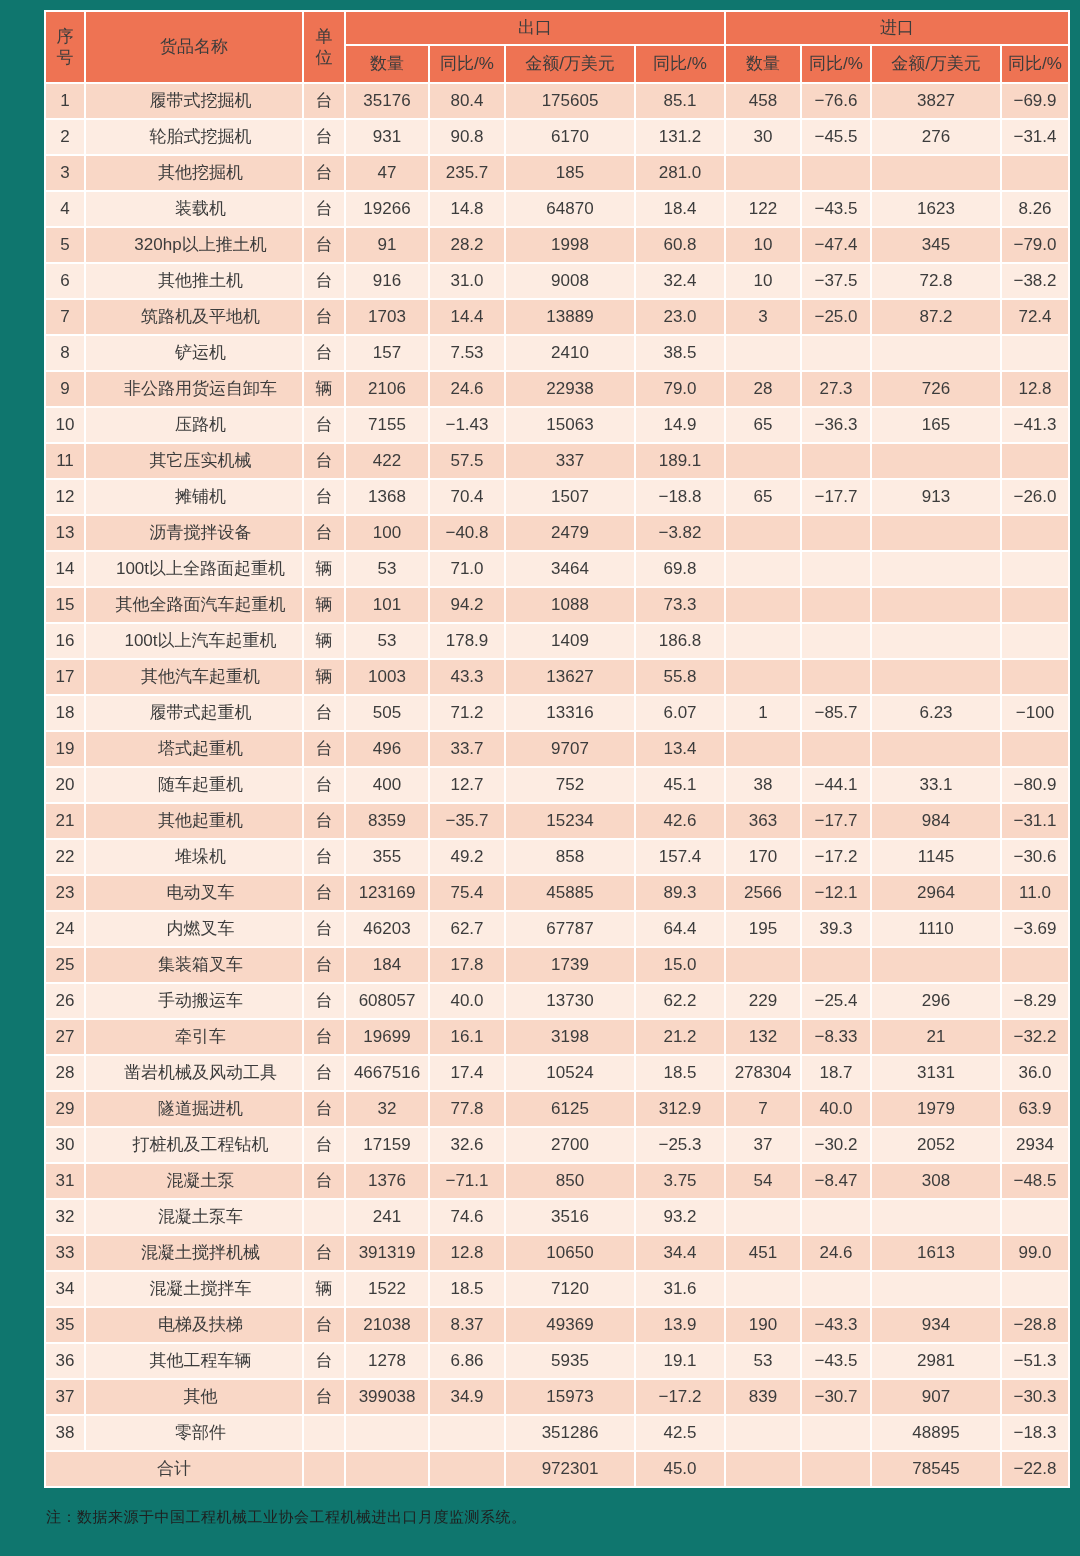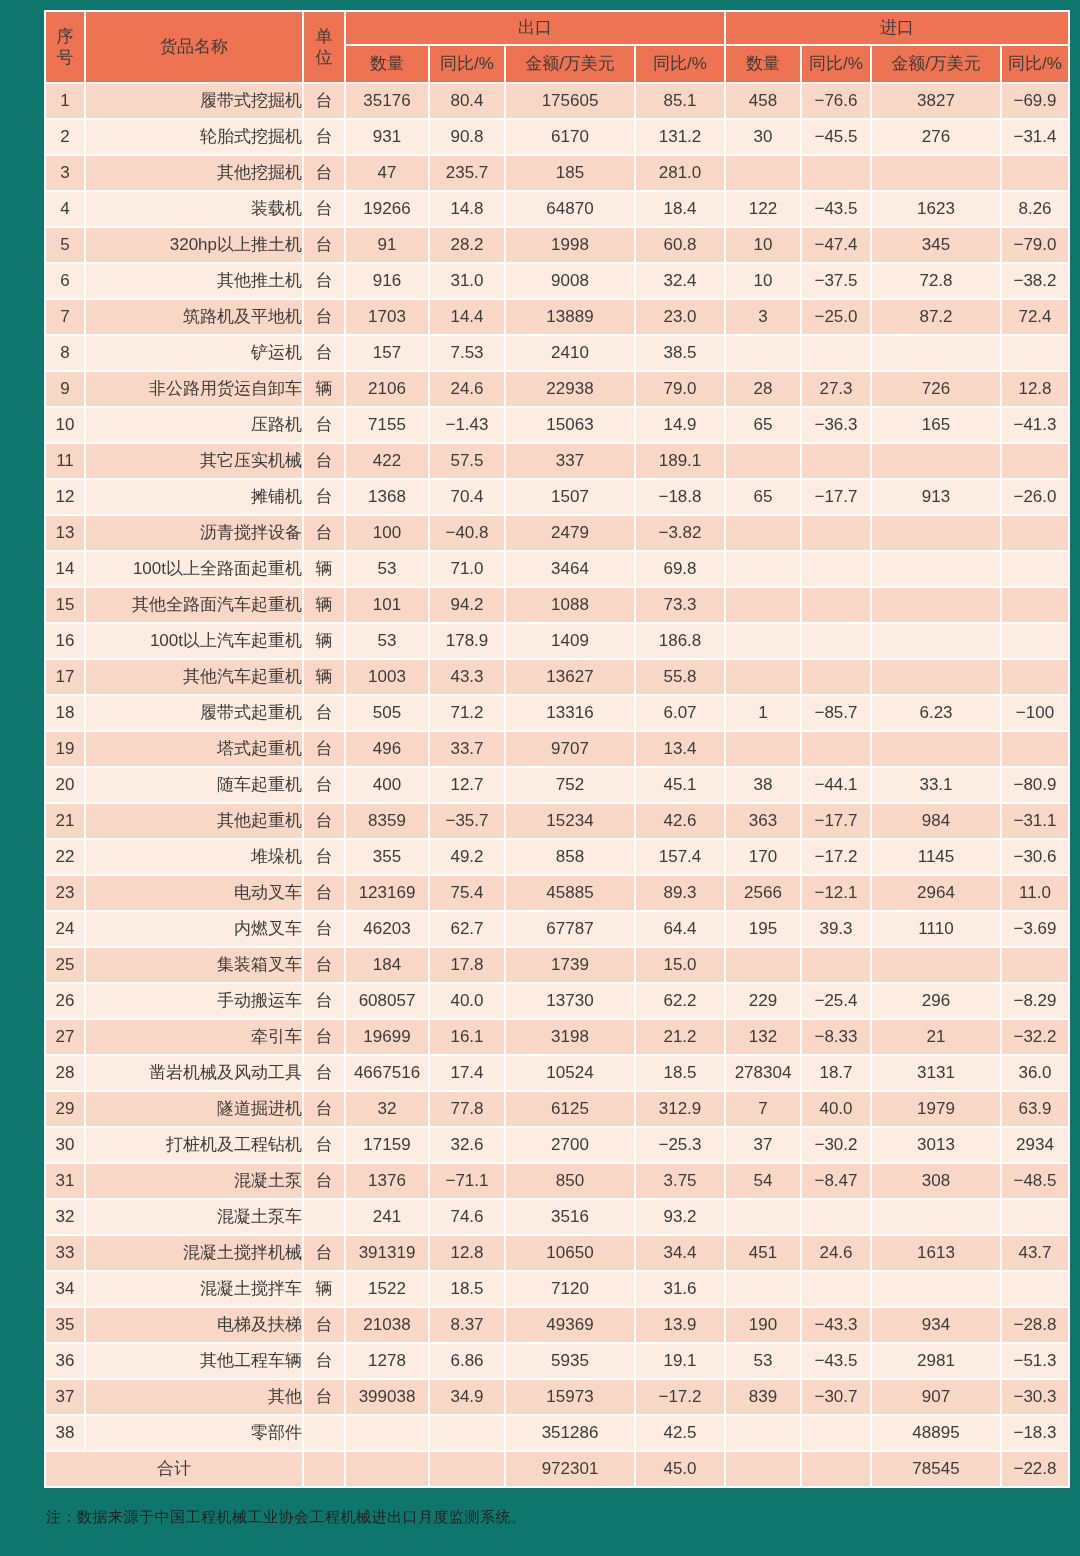--- a/index.html
+++ b/index.html
@@ -45,21 +45,21 @@
     display: inline-block;
     width: 1.15em;
     white-space: normal;
     word-break: break-all;
     line-height: 1.25;
   }
   tbody td { height: 34px; }
   tbody tr:nth-child(odd) td { background: #f9d7c6; }
   tbody tr:nth-child(even) td { background: #fdece2; }
   tbody td.name {
-    text-align: right;
+    text-align: center;
     padding-left: 13px;
   }
   tbody tr.total-row td.total-label {
     text-align: center;
     padding-left: 0;
   }
   .footnote {
     margin: 20px 0 0 2px;
     font-size: 15px;
     color: #1f1f1f;
@@ -484,21 +484,21 @@
         <tr>
           <td>30</td>
           <td class="name">打桩机及工程钻机</td>
           <td>台</td>
           <td>17159</td>
           <td>32.6</td>
           <td>2700</td>
           <td>−25.3</td>
           <td>37</td>
           <td>−30.2</td>
-          <td>3013</td>
+          <td>2052</td>
           <td>2934</td>
         </tr>
         <tr>
           <td>31</td>
           <td class="name">混凝土泵</td>
           <td>台</td>
           <td>1376</td>
           <td>−71.1</td>
           <td>850</td>
           <td>3.75</td>
@@ -524,21 +524,21 @@
           <td>33</td>
           <td class="name">混凝土搅拌机械</td>
           <td>台</td>
           <td>391319</td>
           <td>12.8</td>
           <td>10650</td>
           <td>34.4</td>
           <td>451</td>
           <td>24.6</td>
           <td>1613</td>
-          <td>43.7</td>
+          <td>99.0</td>
         </tr>
         <tr>
           <td>34</td>
           <td class="name">混凝土搅拌车</td>
           <td>辆</td>
           <td>1522</td>
           <td>18.5</td>
           <td>7120</td>
           <td>31.6</td>
           <td></td>

